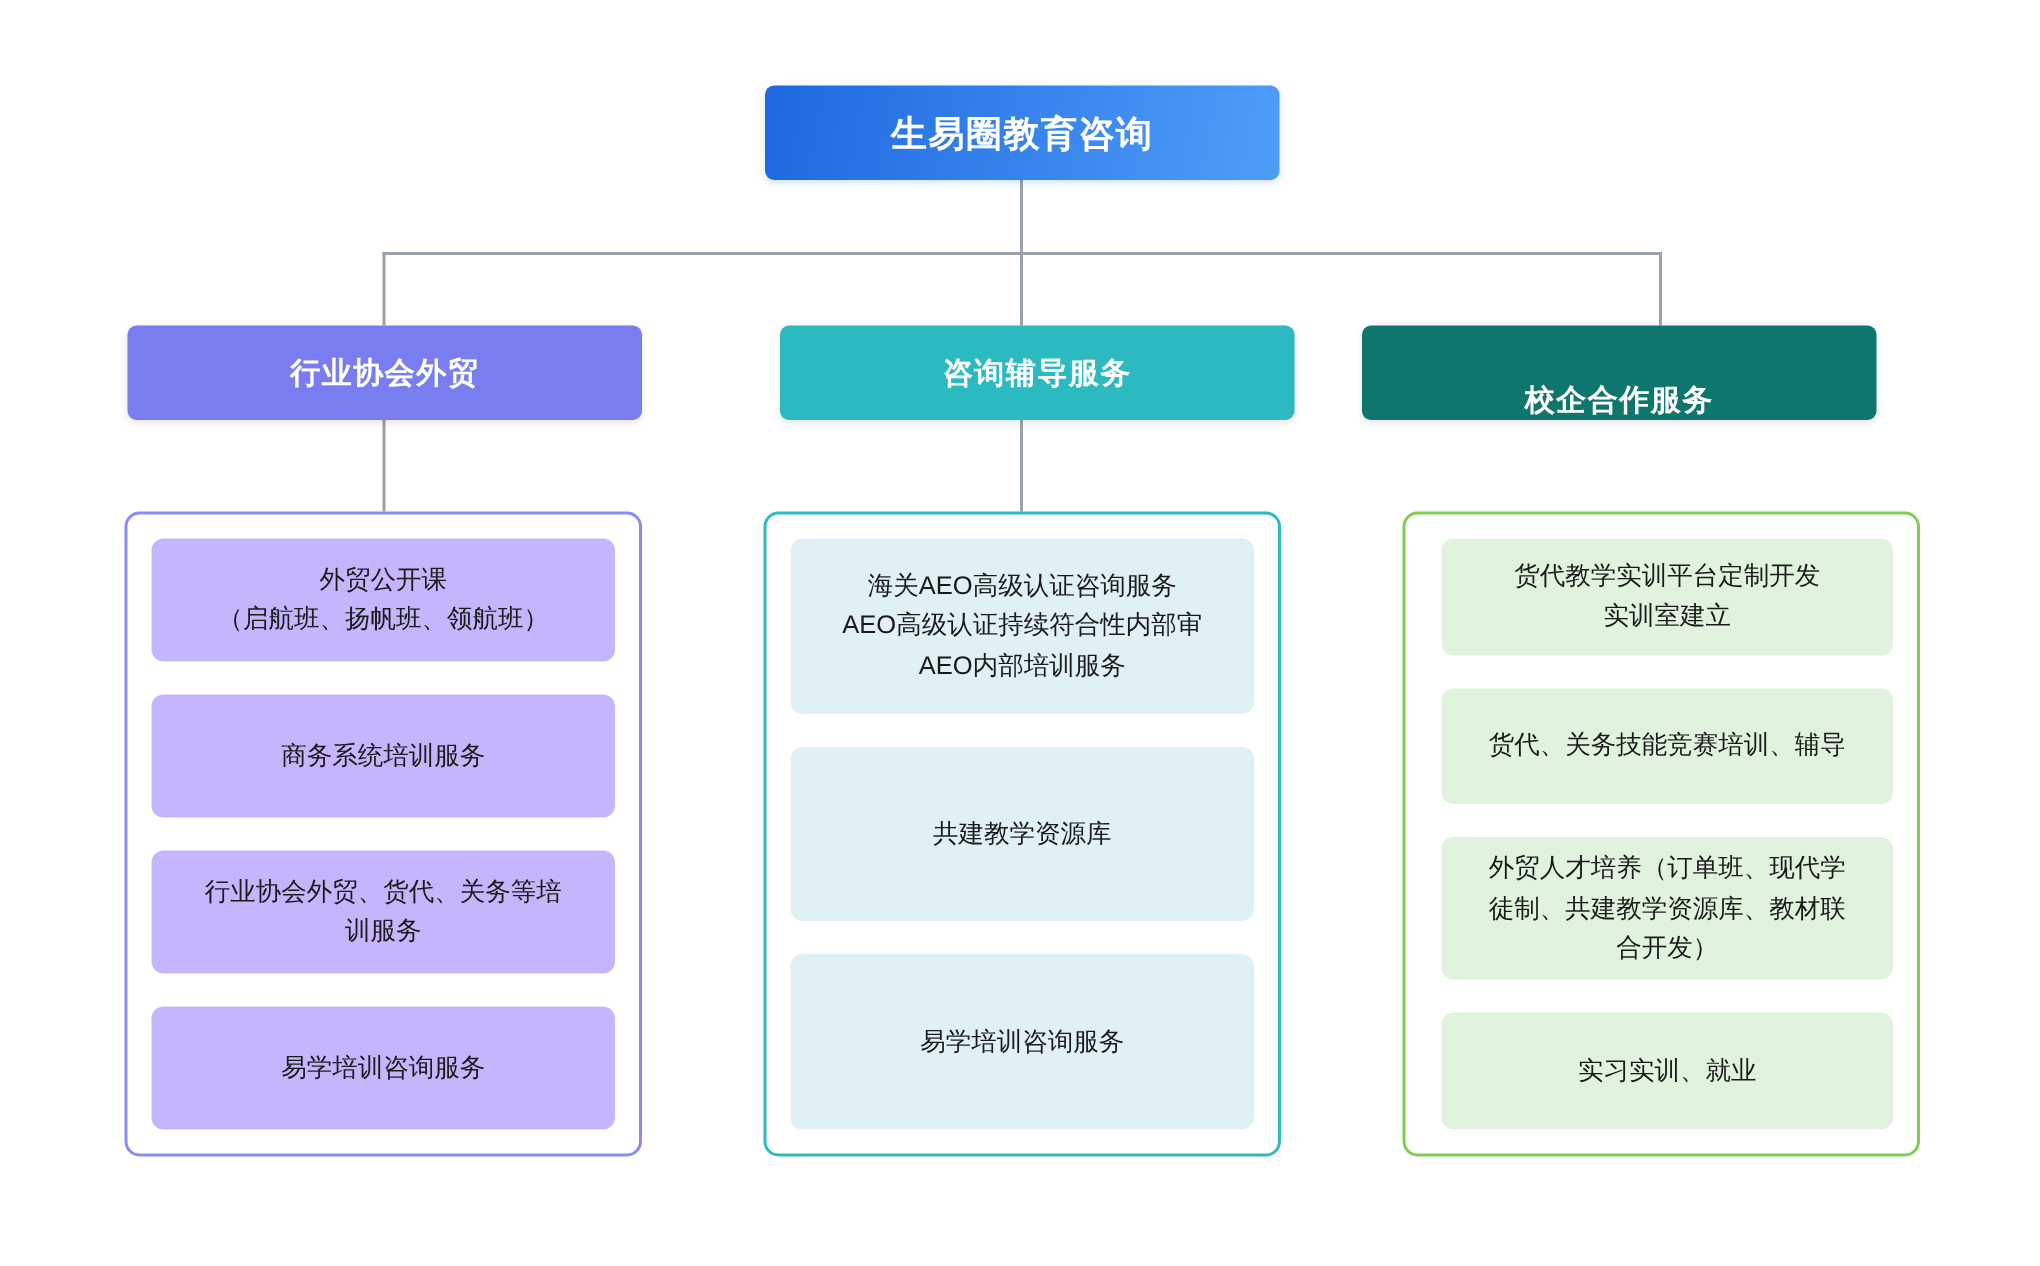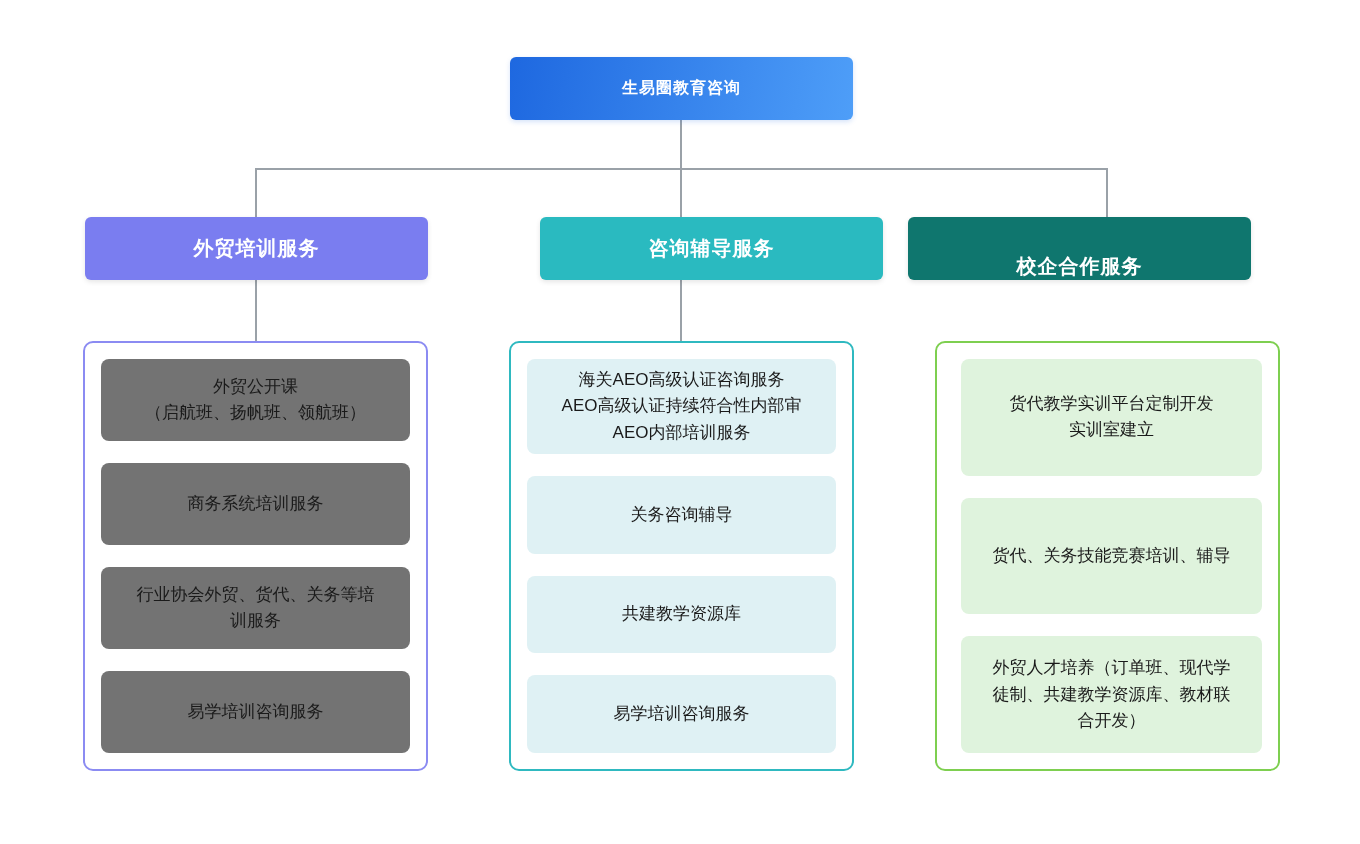--- a/index.html
+++ b/index.html
@@ -25,39 +25,39 @@
 
   
   .root-box {
     position: absolute;
     left: 510px; top: 57px;
     width: 343px; height: 63px;
     background: linear-gradient(100deg, #1e68e0 0%, #4e9ef8 100%);
     border-radius: 6px;
     display: flex; align-items: center; justify-content: center;
     color: #ffffff;
-    font-size: 16px; font-weight: bold;
+    font-size: 24px; font-weight: bold;
     letter-spacing: 1px;
     box-shadow: 0 2px 5px rgba(30, 100, 220, 0.18);
   }
 
   
   .branch-header {
     position: absolute;
     top: 217px;
     width: 343px; height: 63px;
     border-radius: 6px;
     display: flex; align-items: center; justify-content: center;
     color: #ffffff;
     font-size: 20px; font-weight: bold;
     letter-spacing: 1px;
     box-shadow: 0 2px 5px rgba(0, 0, 0, 0.10);
   }
   .branch-header--purple { left: 85px;  background: #7a7df0; }
-  .branch-header--teal   { left: 540px; background: #2abac0; }
+  .branch-header--teal   { left: 520px; background: #2abac0; }
   .branch-header--green  { left: 908px; background: #0f766e; align-items: flex-end; }
 
   
   .branch-container {
     position: absolute;
     top: 341px;
     width: 345px; height: 430px;
     background: #ffffff;
     border: 2px solid;
     border-radius: 10px;
@@ -73,42 +73,42 @@
     flex: 1 1 0;
     border-radius: 8px;
     display: flex; align-items: center; justify-content: center;
     text-align: center;
     padding: 8px 12px;
     font-size: 17px;
     line-height: 1.55;
     color: #1a1a1a;
     white-space: pre-line;
   }
-  .branch-container--purple .service-item { background: #737373; }
+  .branch-container--purple .service-item { background: #c4b5fd; }
   .branch-container--teal   .service-item { background: #dff1f4; }
   .branch-container--green  .service-item { background: #dff3dd; }
 </style>
 </head>
 <body>
 
 <div class="canvas">
 
   <div class="connector v" style="left:680px; top:120px; height:97px;"></div>
   <div class="connector h" style="left:255px; top:168px; width:853px;"></div>
   <div class="connector v" style="left:255px; top:168px; height:49px;"></div>
   <div class="connector v" style="left:1106px; top:168px; height:49px;"></div>
   <div class="connector v" style="left:255px; top:280px; height:61px;"></div>
   <div class="connector v" style="left:680px; top:280px; height:61px;"></div>
 
   <div class="root-box">
     <span>生易圈教育咨询</span>
   </div>
 
   <div class="branch-header branch-header--purple">
-    <span>外贸培训服务</span>
+    <span>行业协会外贸</span>
   </div>
   <div class="branch-header branch-header--teal">
     <span>咨询辅导服务</span>
   </div>
   <div class="branch-header branch-header--green">
     <span>校企合作服务</span>
   </div>
 
   <div class="branch-container branch-container--purple">
     <div class="service-item">外贸公开课
@@ -116,27 +116,27 @@
     <div class="service-item">商务系统培训服务</div>
     <div class="service-item">行业协会外贸、货代、关务等培
 训服务</div>
     <div class="service-item">易学培训咨询服务</div>
   </div>
 
   <div class="branch-container branch-container--teal">
     <div class="service-item">海关AEO高级认证咨询服务
 AEO高级认证持续符合性内部审
 AEO内部培训服务</div>
-    <div class="service-item">关务咨询辅导</div>
     <div class="service-item">共建教学资源库</div>
     <div class="service-item">易学培训咨询服务</div>
   </div>
 
   <div class="branch-container branch-container--green">
     <div class="service-item">货代教学实训平台定制开发
 实训室建立</div>
     <div class="service-item">货代、关务技能竞赛培训、辅导</div>
     <div class="service-item">外贸人才培养（订单班、现代学
 徒制、共建教学资源库、教材联
 合开发）</div>
+    <div class="service-item">实习实训、就业</div>
   </div>
 
 </div>
 
 </body></html>

